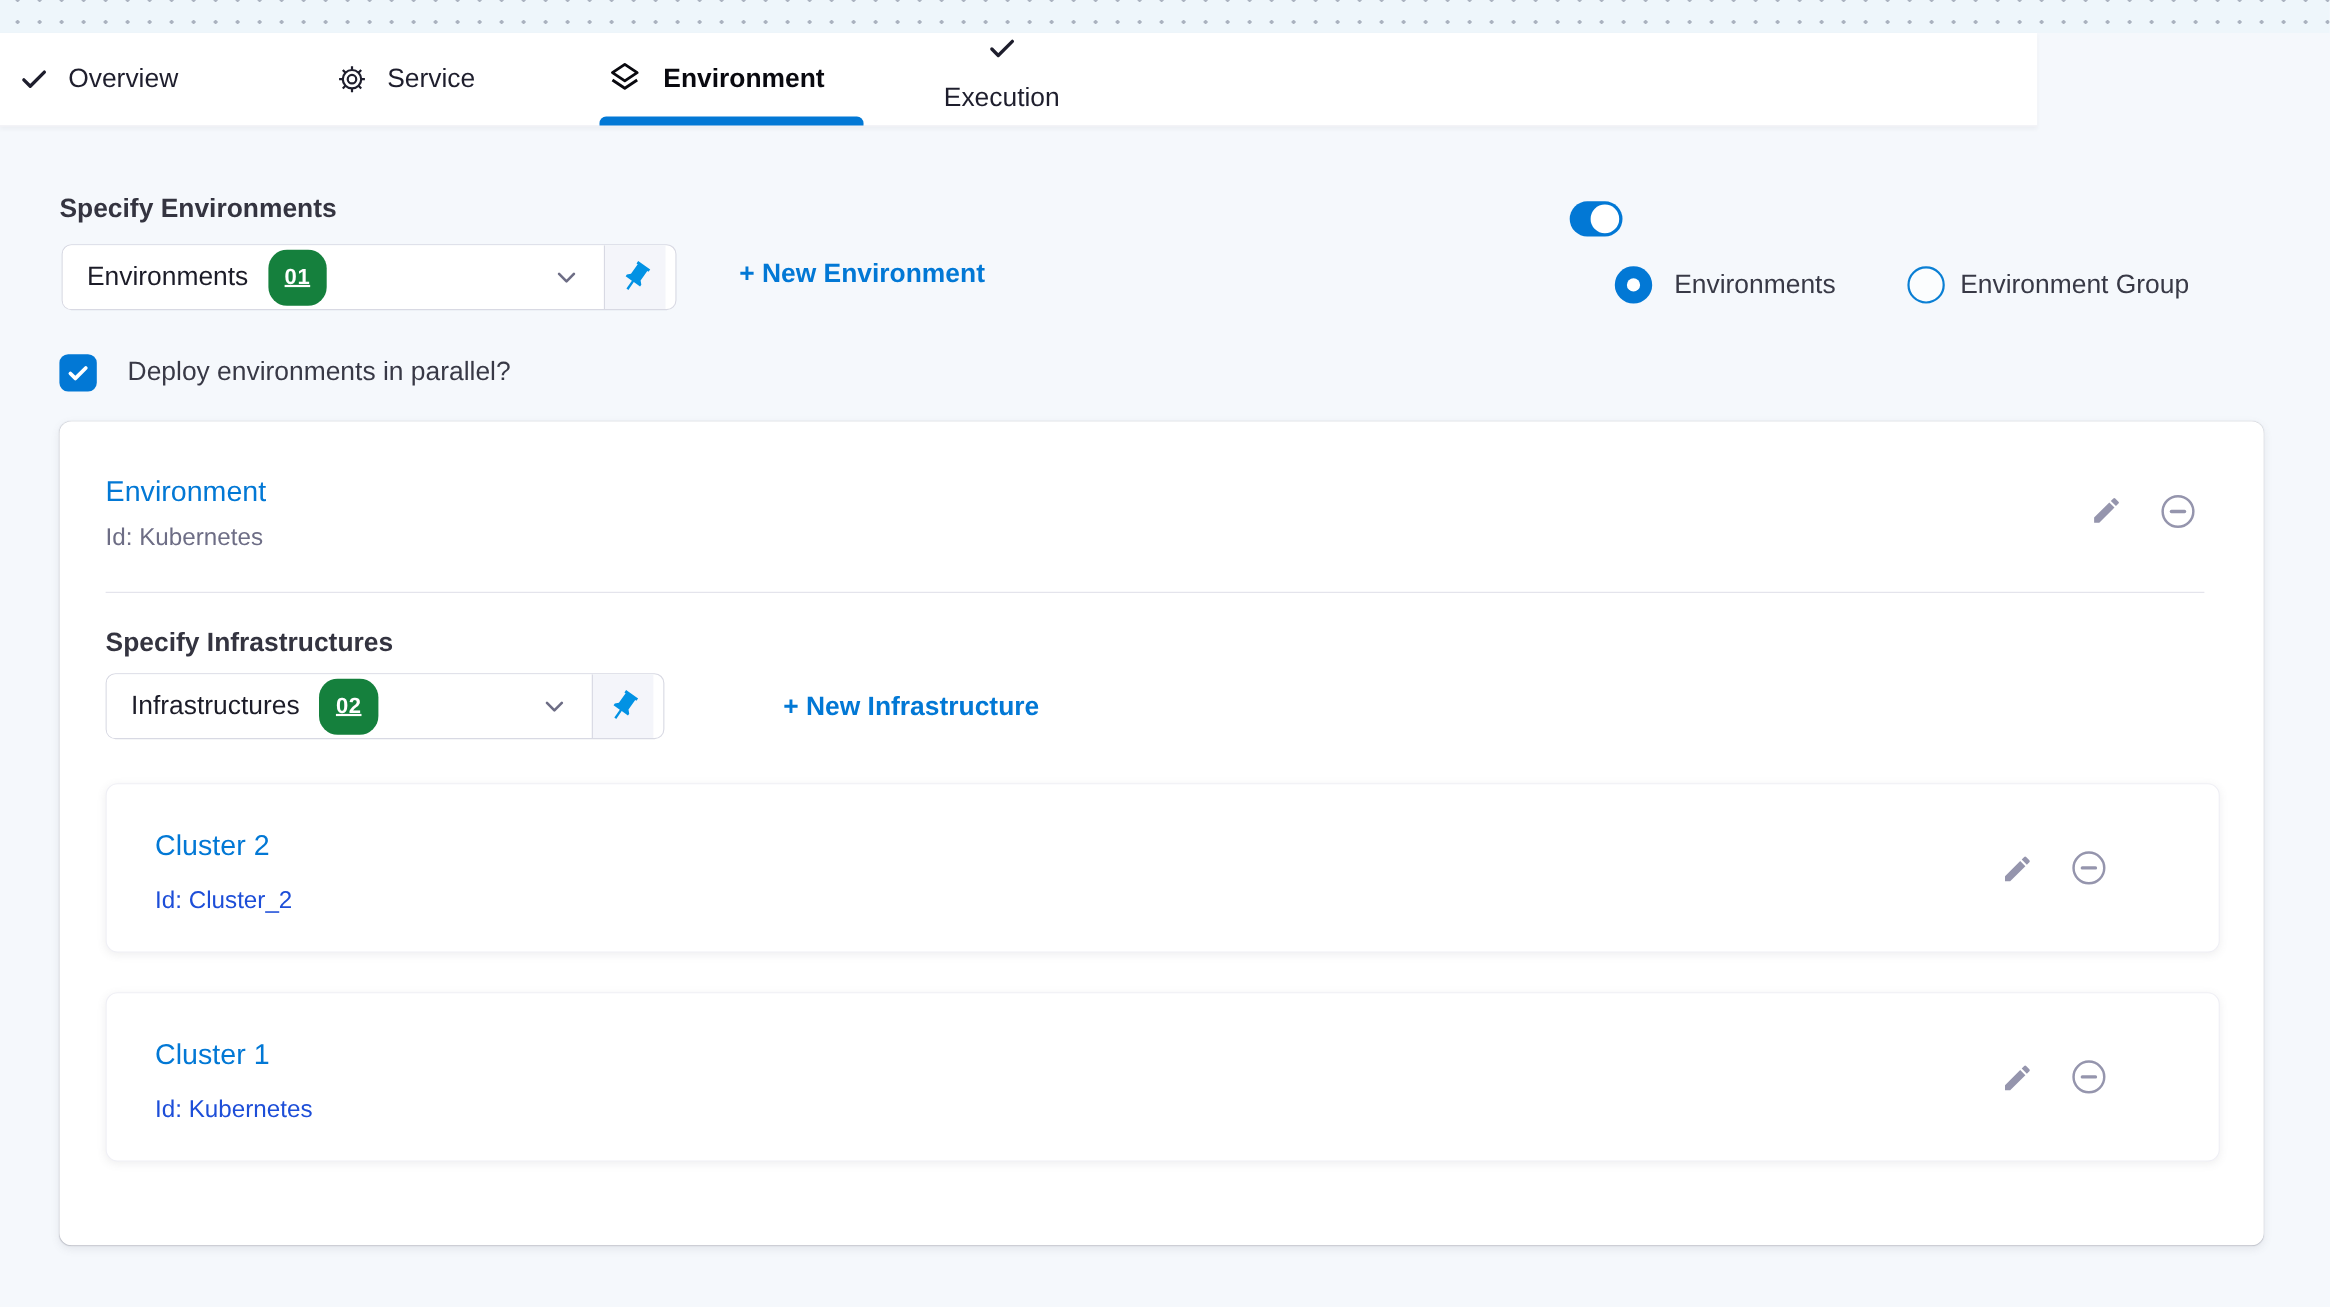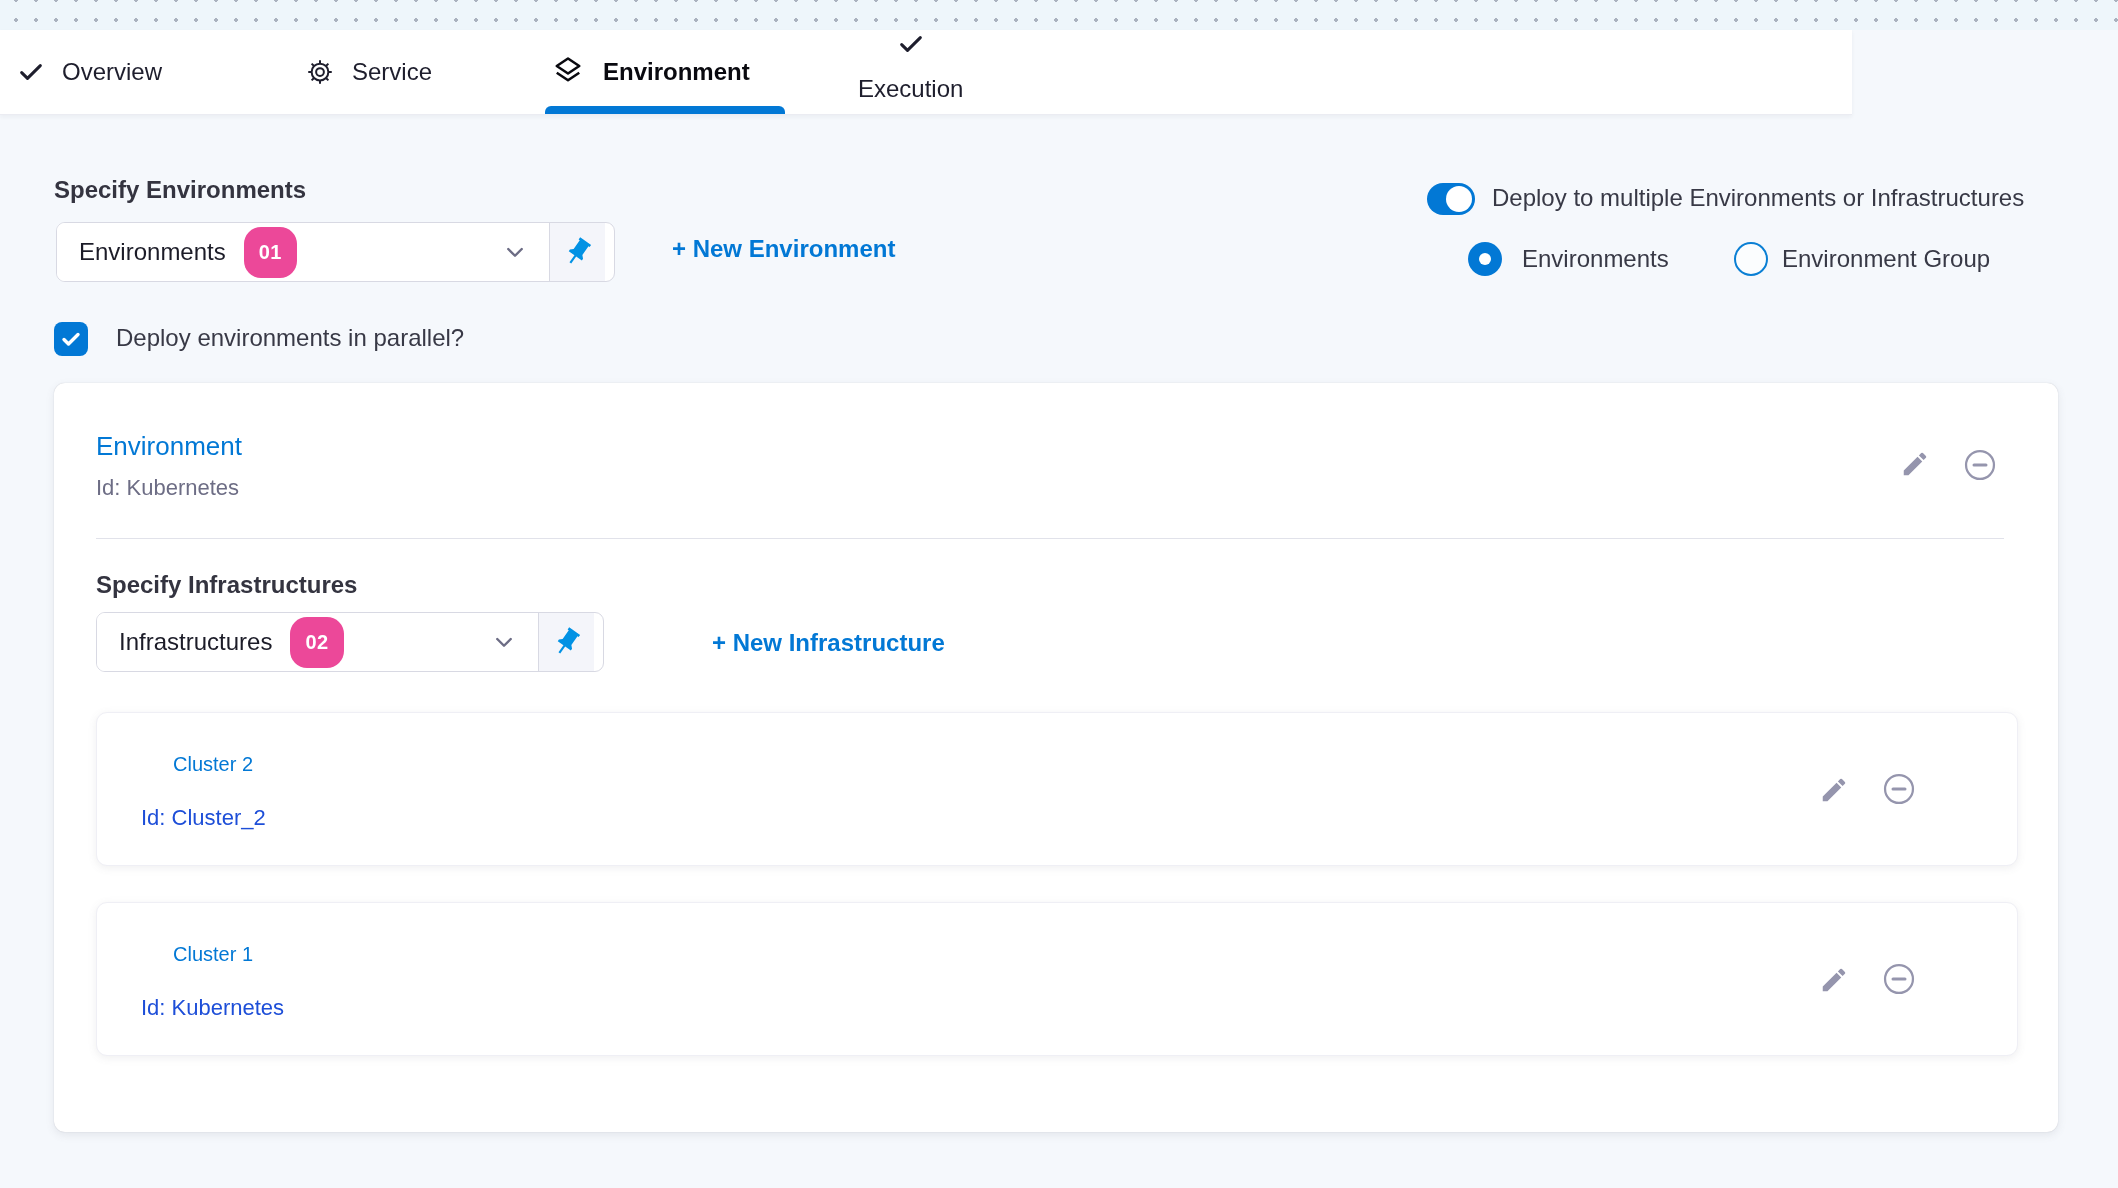--- a/index.html
+++ b/index.html
@@ -27,22 +27,22 @@
 
   
   .h-spec-env{position:absolute;left:54px;top:176px;font-size:24px;font-weight:700;color:#343440;}
   .h-spec-infra{position:absolute;left:42px;top:188px;font-size:24px;font-weight:700;color:#343440;}
 
   
   .selectwrap{position:absolute;display:flex;height:60px;border:1px solid #d8d9e3;
     border-radius:9px;overflow:hidden;background:#fff;box-sizing:border-box;}
   .selectwrap .sel{display:flex;align-items:center;background:#fff;padding:0 22px;cursor:pointer;}
   .sel-label{font-size:24px;font-weight:500;color:#1c1c28;}
-  .count-badge{margin-left:18px;background:#ec4899;color:#fff;font-size:20px;font-weight:700;
-    padding:14px 15px;border-radius:17px;letter-spacing:.5px;}
+  .count-badge{margin-left:18px;background:#15803d;color:#fff;font-size:20px;font-weight:700;
+    padding:14px 15px;border-radius:17px;letter-spacing:.5px;text-decoration:underline;}
   .sel-spacer{flex:1;}
   .chev{margin-left:12px;display:flex;align-items:center;}
   .pinseg{width:55px;display:flex;align-items:center;justify-content:center;
     background:#f4f5fa;border-left:1px solid #d8d9e3;cursor:pointer;}
   .env-select{left:56px;top:222px;width:559px;}
   .env-select .sel{width:448px;}
   .infra-select{left:42px;top:229px;width:508px;}
   .infra-select .sel{width:397px;}
 
   .textlink{position:absolute;font-size:24px;font-weight:700;color:#0278d5;cursor:pointer;}
@@ -74,21 +74,21 @@
   .iconbtn{position:absolute;cursor:pointer;display:flex;align-items:center;justify-content:center;}
   .env-edit{left:1846px;top:66px;}
   .env-remove{left:1908px;top:64px;}
   .divider{position:absolute;left:42px;top:155px;width:1908px;height:0;border-top:1.5px solid #e1e2ea;}
 
   
   .clcard{position:absolute;left:42px;width:1922px;height:154px;background:#fff;border:1px solid #efeff5;
     border-radius:11px;box-shadow:0 2px 8px rgba(96,97,112,.10);box-sizing:border-box;}
   .clcard.c2{top:329px;}
   .clcard.c1{top:519px;}
-  .cl-name{position:absolute;left:44px;top:40px;font-size:20px;font-weight:500;color:#0278d5;cursor:pointer;margin-left:32px;}
+  .cl-name{position:absolute;left:44px;top:40px;font-size:26px;font-weight:500;color:#0278d5;cursor:pointer;}
   .cl-id{position:absolute;left:44px;top:92px;font-size:22px;color:#1d4ed8;}
   .cl-edit{left:1722px;top:62px;}
   .cl-remove{left:1784px;top:58px;}
 
   svg{display:block;}
 </style>
 </head>
 <body>
 
 <div class="screen">
@@ -154,21 +154,20 @@
           </svg>
       </span>
     </div>
   </div>
 
   <div class="textlink link-new-env">+ New Environment</div>
 
   <div class="toggle">
       <div class="knob"></div>
     </div>
-  <div class="toggle-label">Deploy to multiple Environments or Infrastructures</div>
 
   <div class="radio sel1"></div>
   <div class="radio-label1">Environments</div>
   <div class="radio sel2"></div>
   <div class="radio-label2">Environment Group</div>
 
   <div class="checkbox">
     <span>
       <svg width="24" height="24" viewBox="0 0 24 24" fill="none" stroke="#ffffff" stroke-width="3.4" stroke-linecap="round" stroke-linejoin="round">
           <path d="M5 12.5l4.5 4.5L19 7.5"></path>

